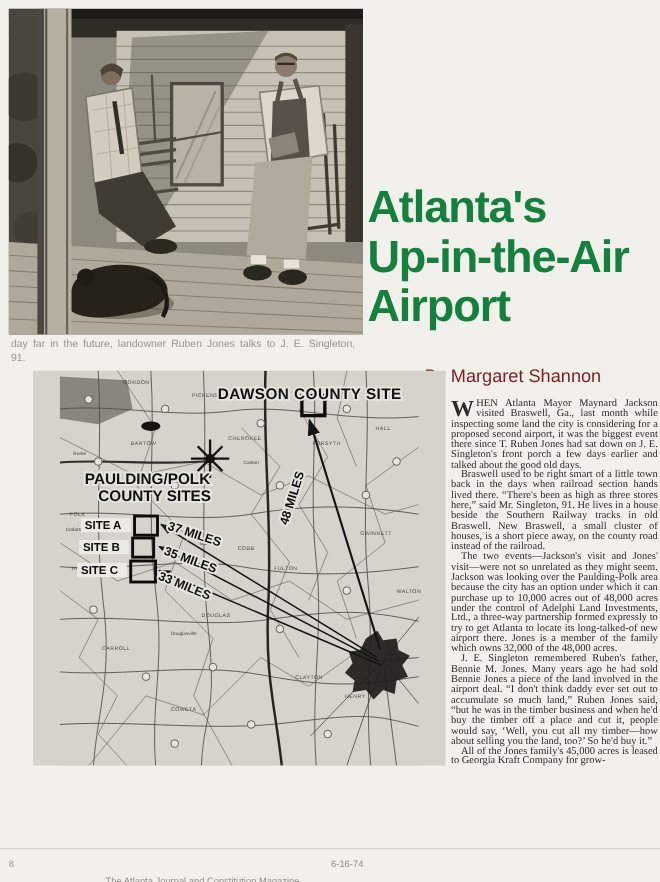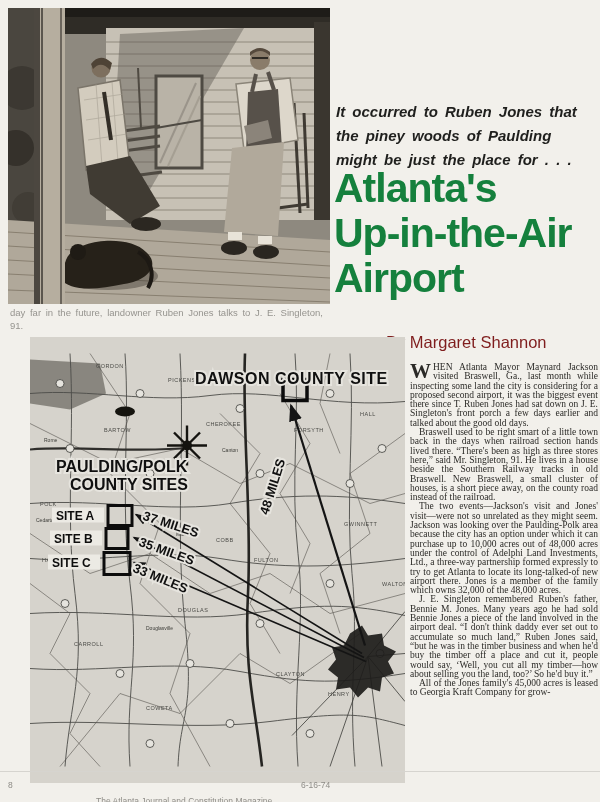--- a/index.html
+++ b/index.html
@@ -12,21 +12,21 @@
   .kicker{position:absolute;left:336px;top:100px;width:250px;color:#1f1f1d;
         font-style:italic;font-weight:bold;font-size:15px;line-height:24px;word-spacing:3px;}
   .headline{position:absolute;left:334px;top:166px;width:264px;color:#15803d;
         font-weight:bold;font-size:41px;line-height:45px;letter-spacing:-1px;}
   .byline{position:absolute;left:386px;top:333px;width:186px;color:#7f1d1d;font-size:16.5px;}
   .article{position:absolute;left:410px;top:363px;width:188px;color:#2b2a27;
         font-family:"Liberation Serif",serif;font-size:9.5px;line-height:9.3px;text-align:justify;}
   .article p{margin:0;text-indent:9px;}
   .article p.first{text-indent:0;}
   .dropcap{float:left;font-size:21px;line-height:17px;font-weight:bold;padding-right:2px;}
-  .map{position:absolute;left:30px;top:337px;width:375px;height:446px;background:#d6d3cc;}
+  .map{position:absolute;left:30px;top:337px;width:375px;height:359px;background:#d6d3cc;}
   .map svg{display:block;width:100%;height:100%;}
   .map-caption{position:absolute;left:52px;top:756px;width:420px;color:#77756f;
         font-size:9.5px;white-space:nowrap;word-spacing:1px;}
   .footer-rule{position:absolute;left:0;top:771px;width:600px;height:1px;background:#d6d4cf;}
   .footer{position:absolute;left:0;top:780px;width:600px;color:#8e8c87;font-size:8.5px;}
   .footer .pn{position:absolute;left:8px;top:0;}
   .footer .mag{position:absolute;left:56px;top:16px;margin-left:40px;}
   .footer .date{position:absolute;left:256px;top:0;margin-left:45px;}
   text{font-family:"Liberation Sans",sans-serif;}
   .halo{paint-order:stroke;stroke:#e6e4de;stroke-width:4px;fill:#101010;font-weight:bold;}
@@ -152,25 +152,20 @@
         <line x1="53" y1="0" x2="53" y2="296" stroke="#6b655c" stroke-width="2"></line>
         <rect x="26" y="0" width="6" height="296" fill="#4c4740"></rect>
       </g>
     </svg>
   </div>
 
   <div class="photo-caption">
     <div>day far in the future, landowner Ruben Jones talks to J. E. Singleton, 91.</div>
   </div>
 
-  <div class="kicker">
-    <div>It occurred to Ruben Jones that</div>
-    <div>the piney woods of Paulding</div>
-    <div>might be just the place for . . .</div>
-  </div>
 
   <div class="headline">
     <div>Atlanta's</div>
     <div>Up-in-the-Air</div>
     <div>Airport</div>
   </div>
 
   <div class="byline">By Margaret Shannon</div>
 
   <div class="article">

